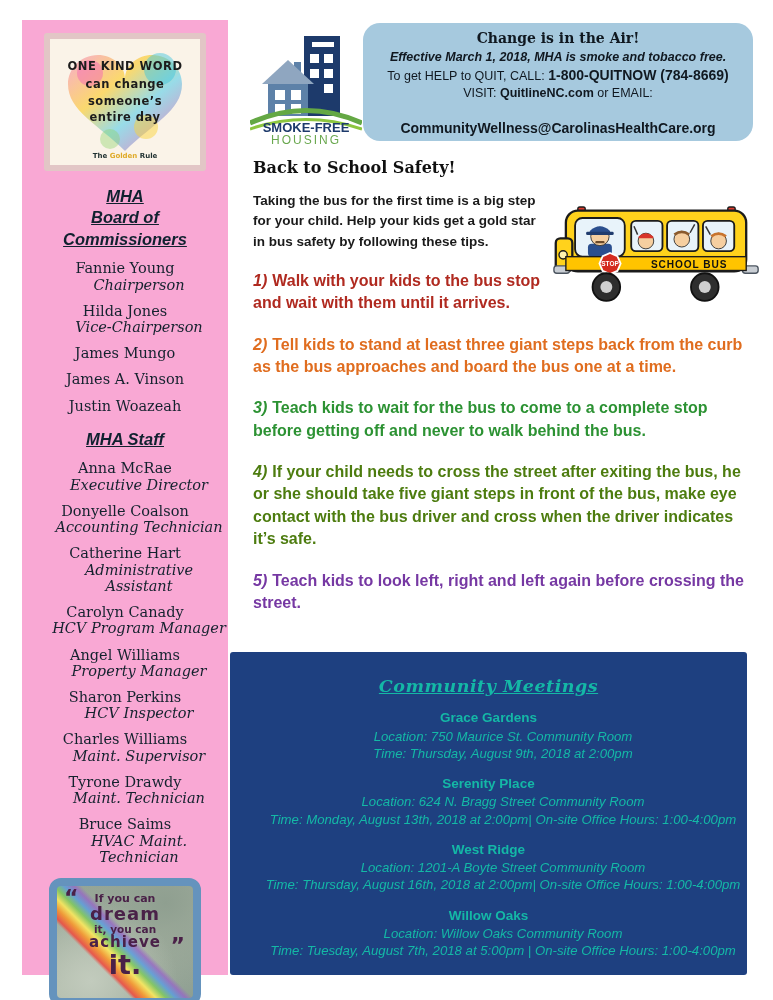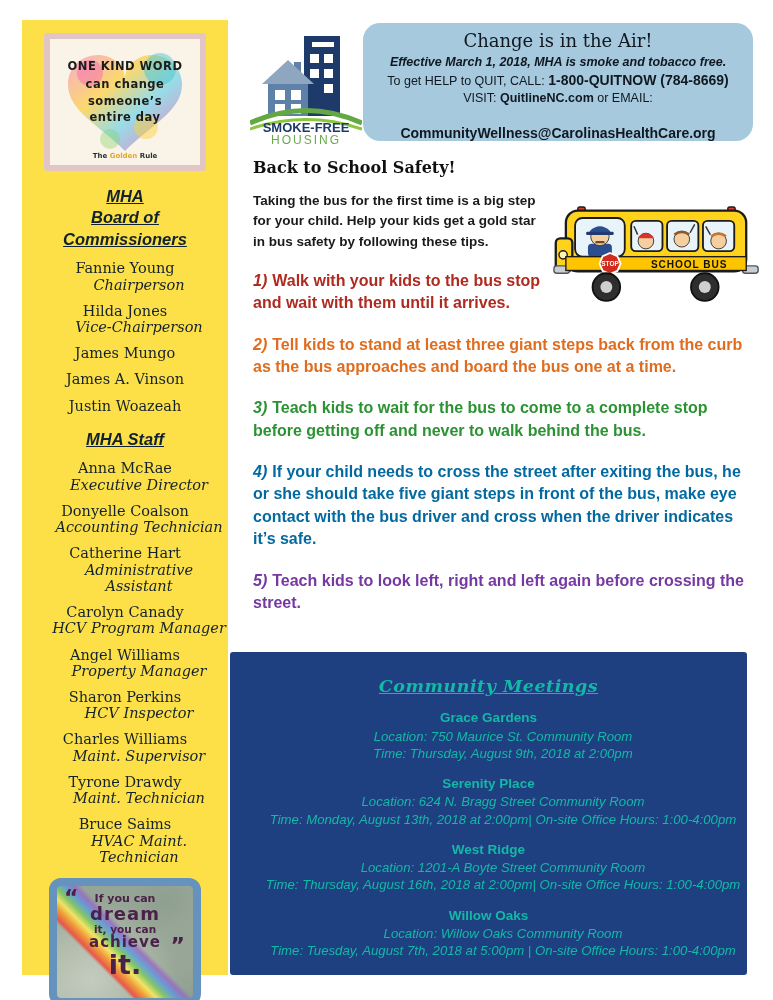--- a/index.html
+++ b/index.html
@@ -3,21 +3,21 @@
 <meta charset="utf-8">
 <style>
   html,body{margin:0;padding:0;}
   body{
     width:773px;height:1000px;position:relative;background:#ffffff;
     font-family:"Liberation Sans",sans-serif;color:#14222e;overflow:hidden;
   }
   
   .sidebar{
     position:absolute;left:22px;top:20px;width:206px;height:955px;
-    background:#fde047;text-align:center;
+    background:#f9a8d4;text-align:center;
   }
   .kind-card{
     width:150px;height:126px;margin:13px auto 0;background:#faf3e8;
     border:6px solid #e2c6c6;border-radius:3px;position:relative;overflow:hidden;
   }
   .kind-card svg{position:absolute;left:0;top:0;}
   .kind-text{position:absolute;left:0;top:20px;width:100%;color:#1c1c1c;
     font-family:"DejaVu Sans",sans-serif;font-weight:bold;}
   .kl1{font-size:11.5px;letter-spacing:.5px;margin-bottom:3px;}
   .kl{font-size:11.5px;letter-spacing:.5px;line-height:1.45;}
@@ -48,37 +48,37 @@
   .dl1{font-size:18px;letter-spacing:1px;}
   .dl2{font-size:10.5px;}
   .dl3{font-size:15px;letter-spacing:1px;}
   .dl4{font-size:27px;margin-top:1px;}
   
   .logo-box{position:absolute;left:250px;top:28px;width:112px;height:118px;background:#fff;}
   .banner{
     position:absolute;left:363px;top:23px;width:390px;height:118px;background:#a6c9de;
     border-radius:17px;text-align:center;color:#101820;padding-top:7px;box-sizing:border-box;
   }
-  .b-title{font-family:"DejaVu Serif",serif;font-weight:normal;font-size:18px;line-height:1.25;}
+  .b-title{font-family:"DejaVu Serif",serif;font-weight:bold;font-size:14px;line-height:1.25;}
   .b-l2{font-size:12.5px;font-weight:bold;font-style:italic;margin-top:2px;}
   .b-l3{font-size:12.5px;margin-top:3px;}
   .b-l3 b{font-size:14px;}
   .b-l4{font-size:12.5px;margin-top:3px;}
   .b-l5{font-size:14px;font-weight:bold;margin-top:20px;}
   
   .main{position:absolute;left:253px;top:158px;width:507px;}
   .bts{font-family:"DejaVu Serif",serif;font-weight:bold;font-size:16px;margin:0 0 14px;color:#101010;}
   .bus-wrap{float:right;width:207px;height:120px;margin:2px 0 6px 8px;}
   .intro{font-size:13.5px;font-weight:bold;color:#1a1a1a;line-height:1.5;margin:0 0 18px;}
   .tip{font-size:16px;font-weight:bold;line-height:1.4;margin:0 0 19px;}
   .tip .num{font-style:italic;margin-right:5px;}
   .t1{color:#b02a20;}
   .t2{color:#e06d1f;clear:right;}
   .t3{color:#2c9233;}
-  .t4{color:#0369a1;}
+  .t4{color:#4d7c0f;}
   .t5{color:#7638a3;}
   
   .meetings{
     position:absolute;left:230px;top:652px;width:517px;height:323px;background:#1e4080;
     color:#14b8a6;text-align:center;border-radius:3px;box-sizing:border-box;padding-top:24px;
   }
   .m-title{font-family:"DejaVu Serif",serif;font-weight:bold;font-style:italic;
     font-size:17.5px;text-decoration:underline;letter-spacing:.5px;}
   .m-entry{margin-top:13px;font-size:13.2px;line-height:1.3;}
   .m-name{font-weight:bold;font-size:13.5px;margin-bottom:1px;}

